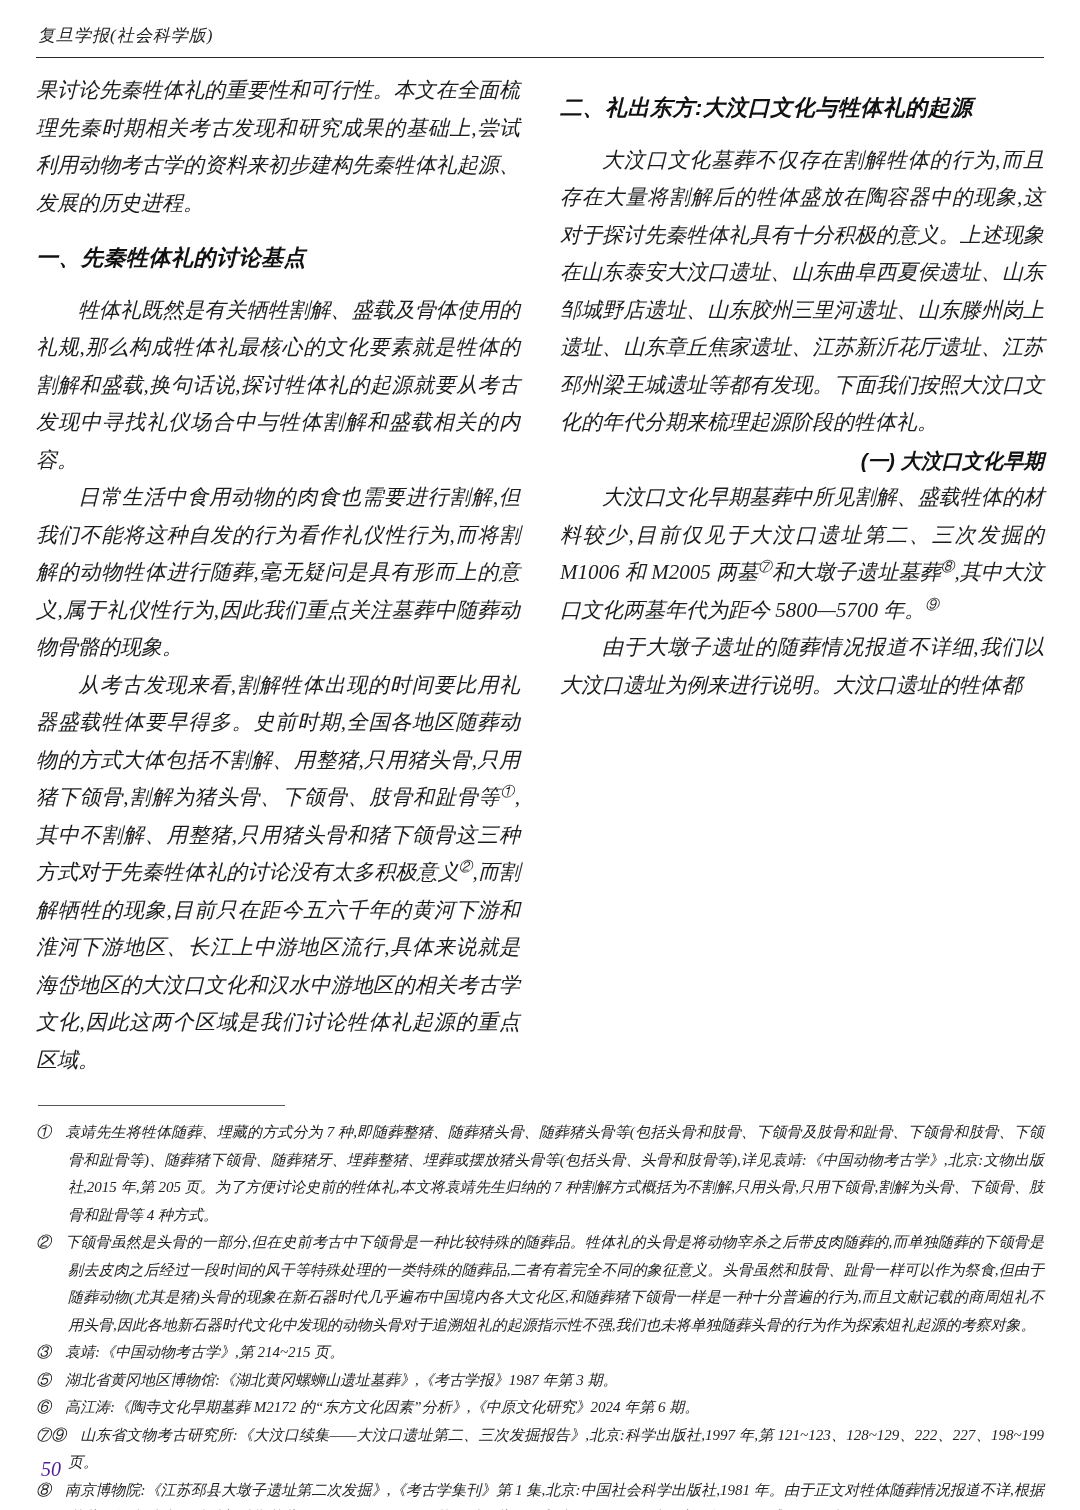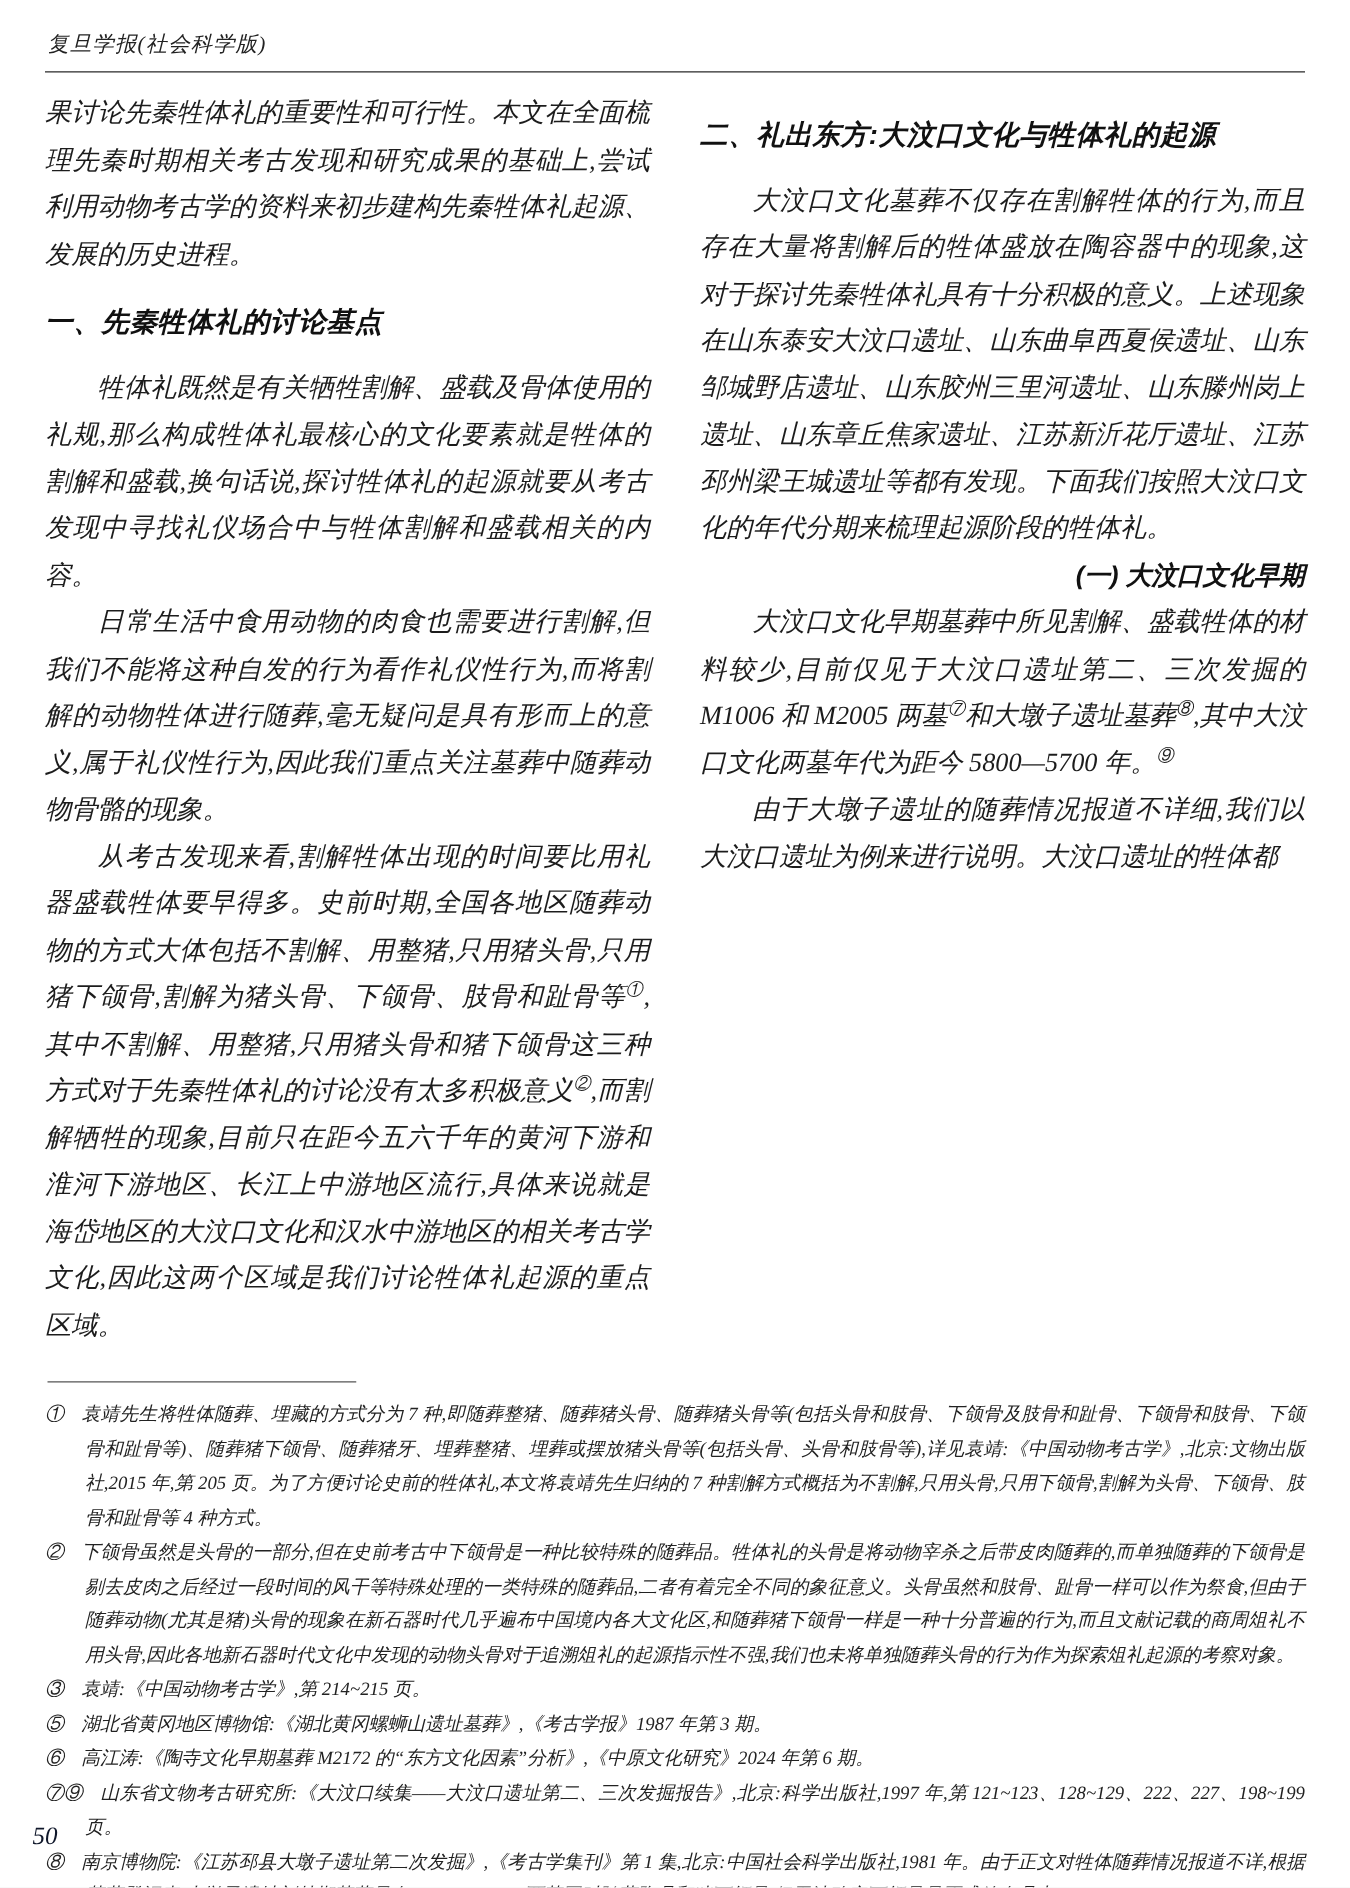--- a/index.html
+++ b/index.html
@@ -79,24 +79,24 @@
     margin: 0 0 13px 2px;
   }
   .footnote { padding-left: 32px; }
   .fn-marker {
     display: inline-block;
     margin-left: -32px;
     margin-right: 14px;
   }
   .page-number {
     position: absolute;
-    left: 26px;
+    left: 41px;
     top: 1458px;
     font-size: 20px;
-    color: #0f172a;
+    color: #4c1d95;
   }
 </style>
 </head>
 <body>
 
 <div class="page">
   <div class="header">
     <span>复旦学报(社会科学版)</span>
   </div>
 

